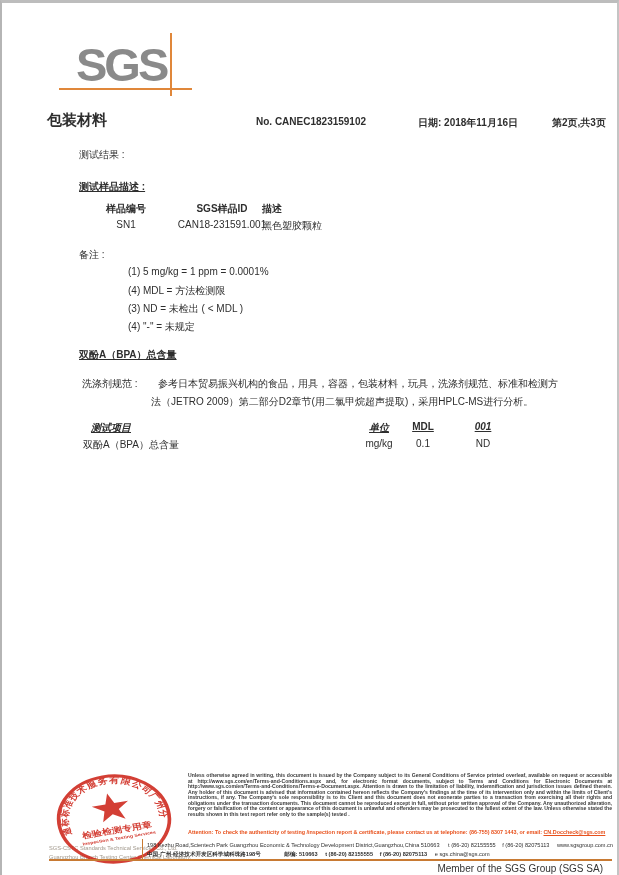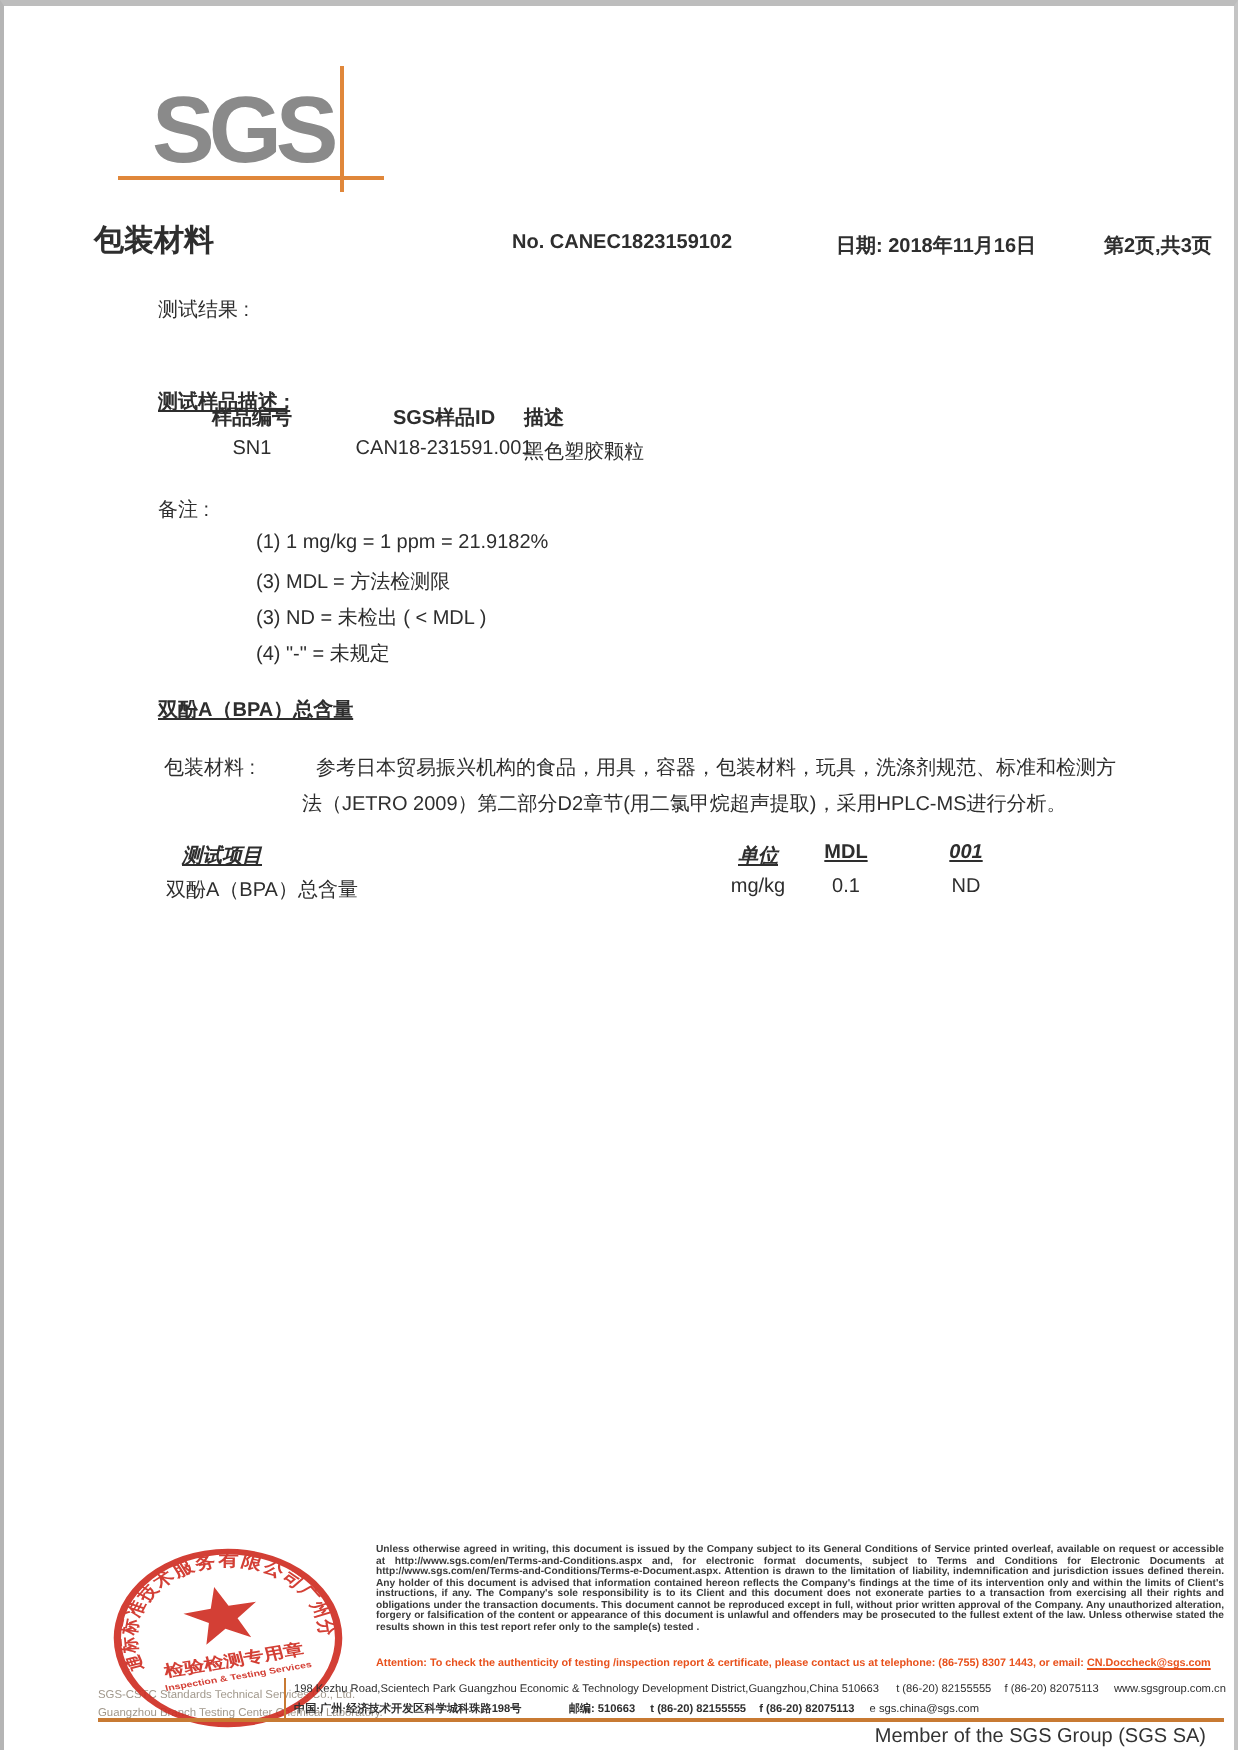--- a/index.html
+++ b/index.html
@@ -45,39 +45,39 @@
   <div class="orange-h" style="left:57px;top:85px;width:133px;"></div>
   <div class="orange-v" style="left:168px;top:30px;height:63px;"></div>
 
   <div class="abs b" style="left:45px;top:108px;font-size:15px;">包装材料</div>
   <div class="abs fs10 b" style="left:222px;top:113px;">No. CANEC1823159102</div>
   <div class="abs fs10 b" style="left:384px;top:113px;">日期: 2018年11月16日</div>
   <div class="abs fs10 b" style="left:518px;top:113px;">第2页,共3页</div>
 
   <div class="abs fs10" style="left:45px;top:145px;">测试结果 :</div>
 
-  <div class="abs fs10 b u" style="left:45px;top:191px;">测试样品描述 :</div>
+  <div class="abs fs10 b u" style="left:45px;top:177px;">测试样品描述 :</div>
 
   <div class="abs fs10 b ctr" style="left:57px;top:199px;width:70px;">样品编号</div>
   <div class="abs fs10 b ctr" style="left:138px;top:199px;width:100px;">SGS样品ID</div>
   <div class="abs fs10 b" style="left:228px;top:199px;text-align:right;">描述</div>
 
   <div class="abs fs10 ctr" style="left:57px;top:216px;width:70px;">SN1</div>
   <div class="abs fs10 ctr" style="left:138px;top:216px;width:100px;">CAN18-231591.001</div>
   <div class="abs fs10" style="left:228px;top:216px;">黑色塑胶颗粒</div>
 
   <div class="abs fs10" style="left:45px;top:245px;">备注 :</div>
-  <div class="abs fs10" style="left:94px;top:263px;">(1) 1 mg/kg = 1 ppm = 21.9182%</div>
-  <div class="abs fs10" style="left:94px;top:281px;">(3) MDL = 方法检测限</div>
+  <div class="abs fs10" style="left:94px;top:263px;">(1) 5 mg/kg = 1 ppm = 0.0001%</div>
+  <div class="abs fs10" style="left:94px;top:281px;">(4) MDL = 方法检测限</div>
   <div class="abs fs10" style="left:94px;top:299px;">(3) ND = 未检出 ( &lt; MDL )</div>
   <div class="abs fs10" style="left:94px;top:317px;">(4) "-" = 未规定</div>
 
   <div class="abs fs10 b u" style="left:45px;top:345px;">双酚A（BPA）总含量</div>
 
-  <div class="abs fs10" style="left:48px;top:374px;">包装材料 :</div>
+  <div class="abs fs10" style="left:48px;top:374px;">洗涤剂规范 :</div>
   <div class="abs fs10" style="left:124px;top:374px;">参考日本贸易振兴机构的食品，用具，容器，包装材料，玩具，洗涤剂规范、标准和检测方</div>
   <div class="abs fs10" style="left:117px;top:392px;">法（JETRO 2009）第二部分D2章节(用二氯甲烷超声提取)，采用HPLC-MS进行分析。</div>
 
   <div class="abs fs10 b i u" style="left:57px;top:418px;">测试项目</div>
   <div class="abs fs10 b i u ctr" style="left:328px;top:418px;width:34px;">单位</div>
   <div class="abs fs10 b u ctr" style="left:374px;top:418px;width:30px;">MDL</div>
   <div class="abs fs10 b i u ctr" style="left:434px;top:418px;width:30px;">001</div>
 
   <div class="abs fs10" style="left:49px;top:435px;">双酚A（BPA）总含量</div>
   <div class="abs fs10 ctr" style="left:328px;top:435px;width:34px;">mg/kg</div>

